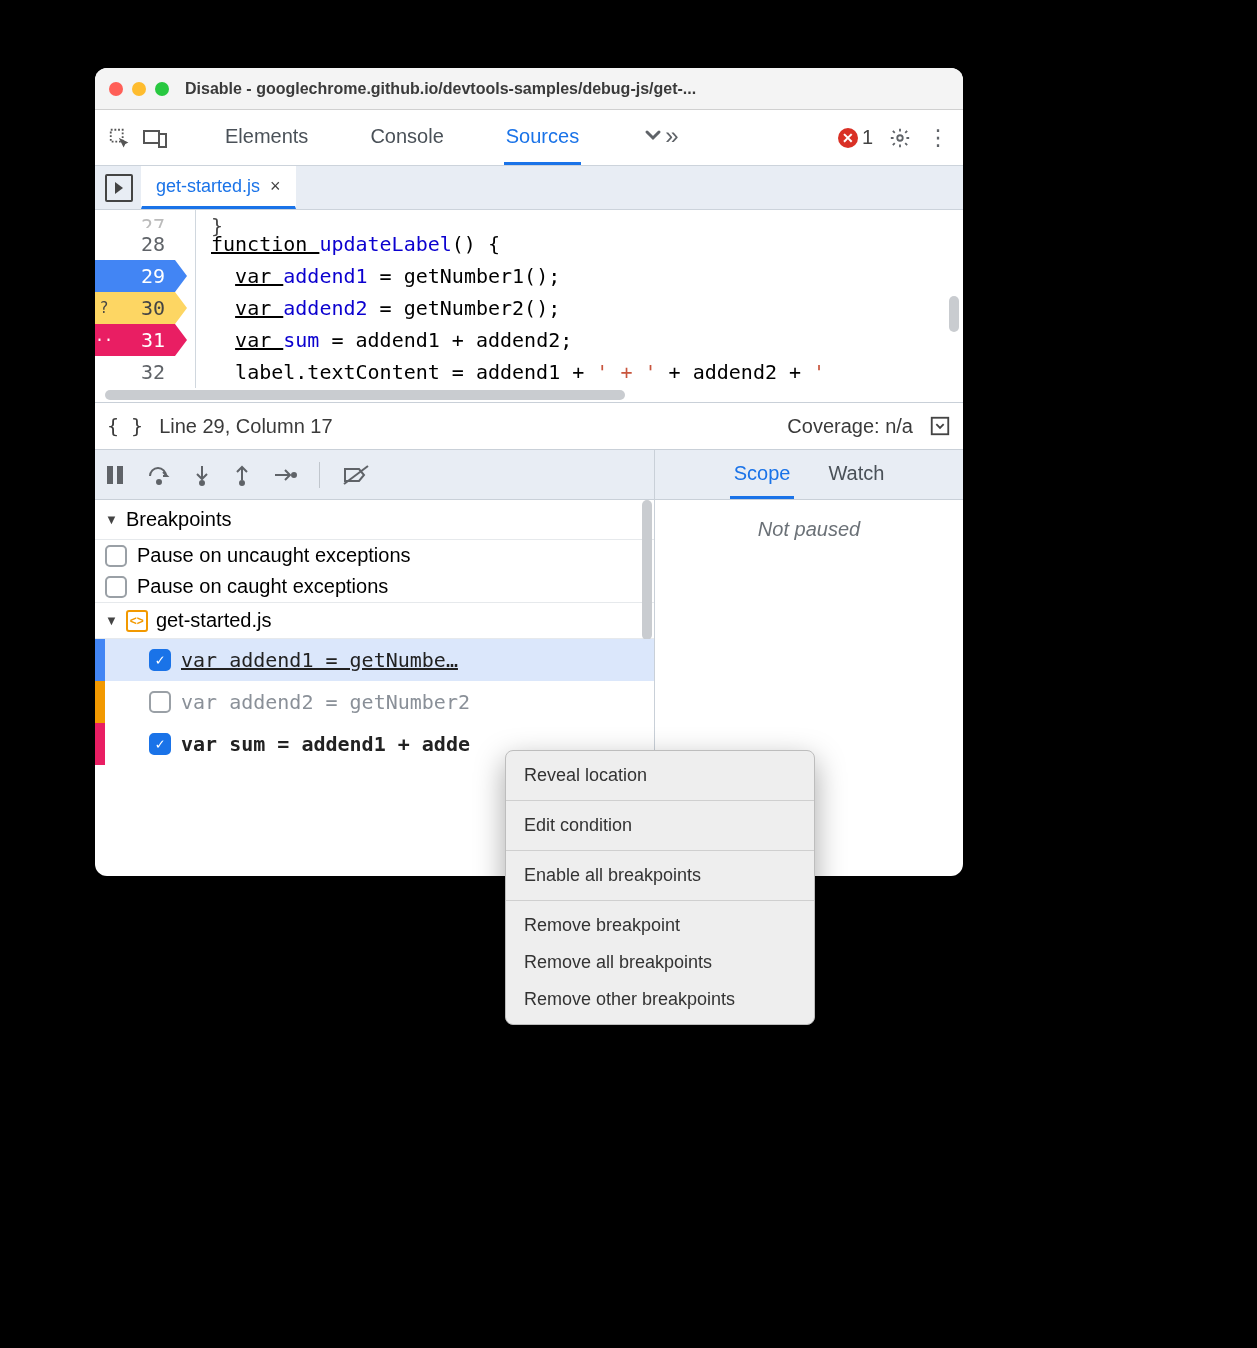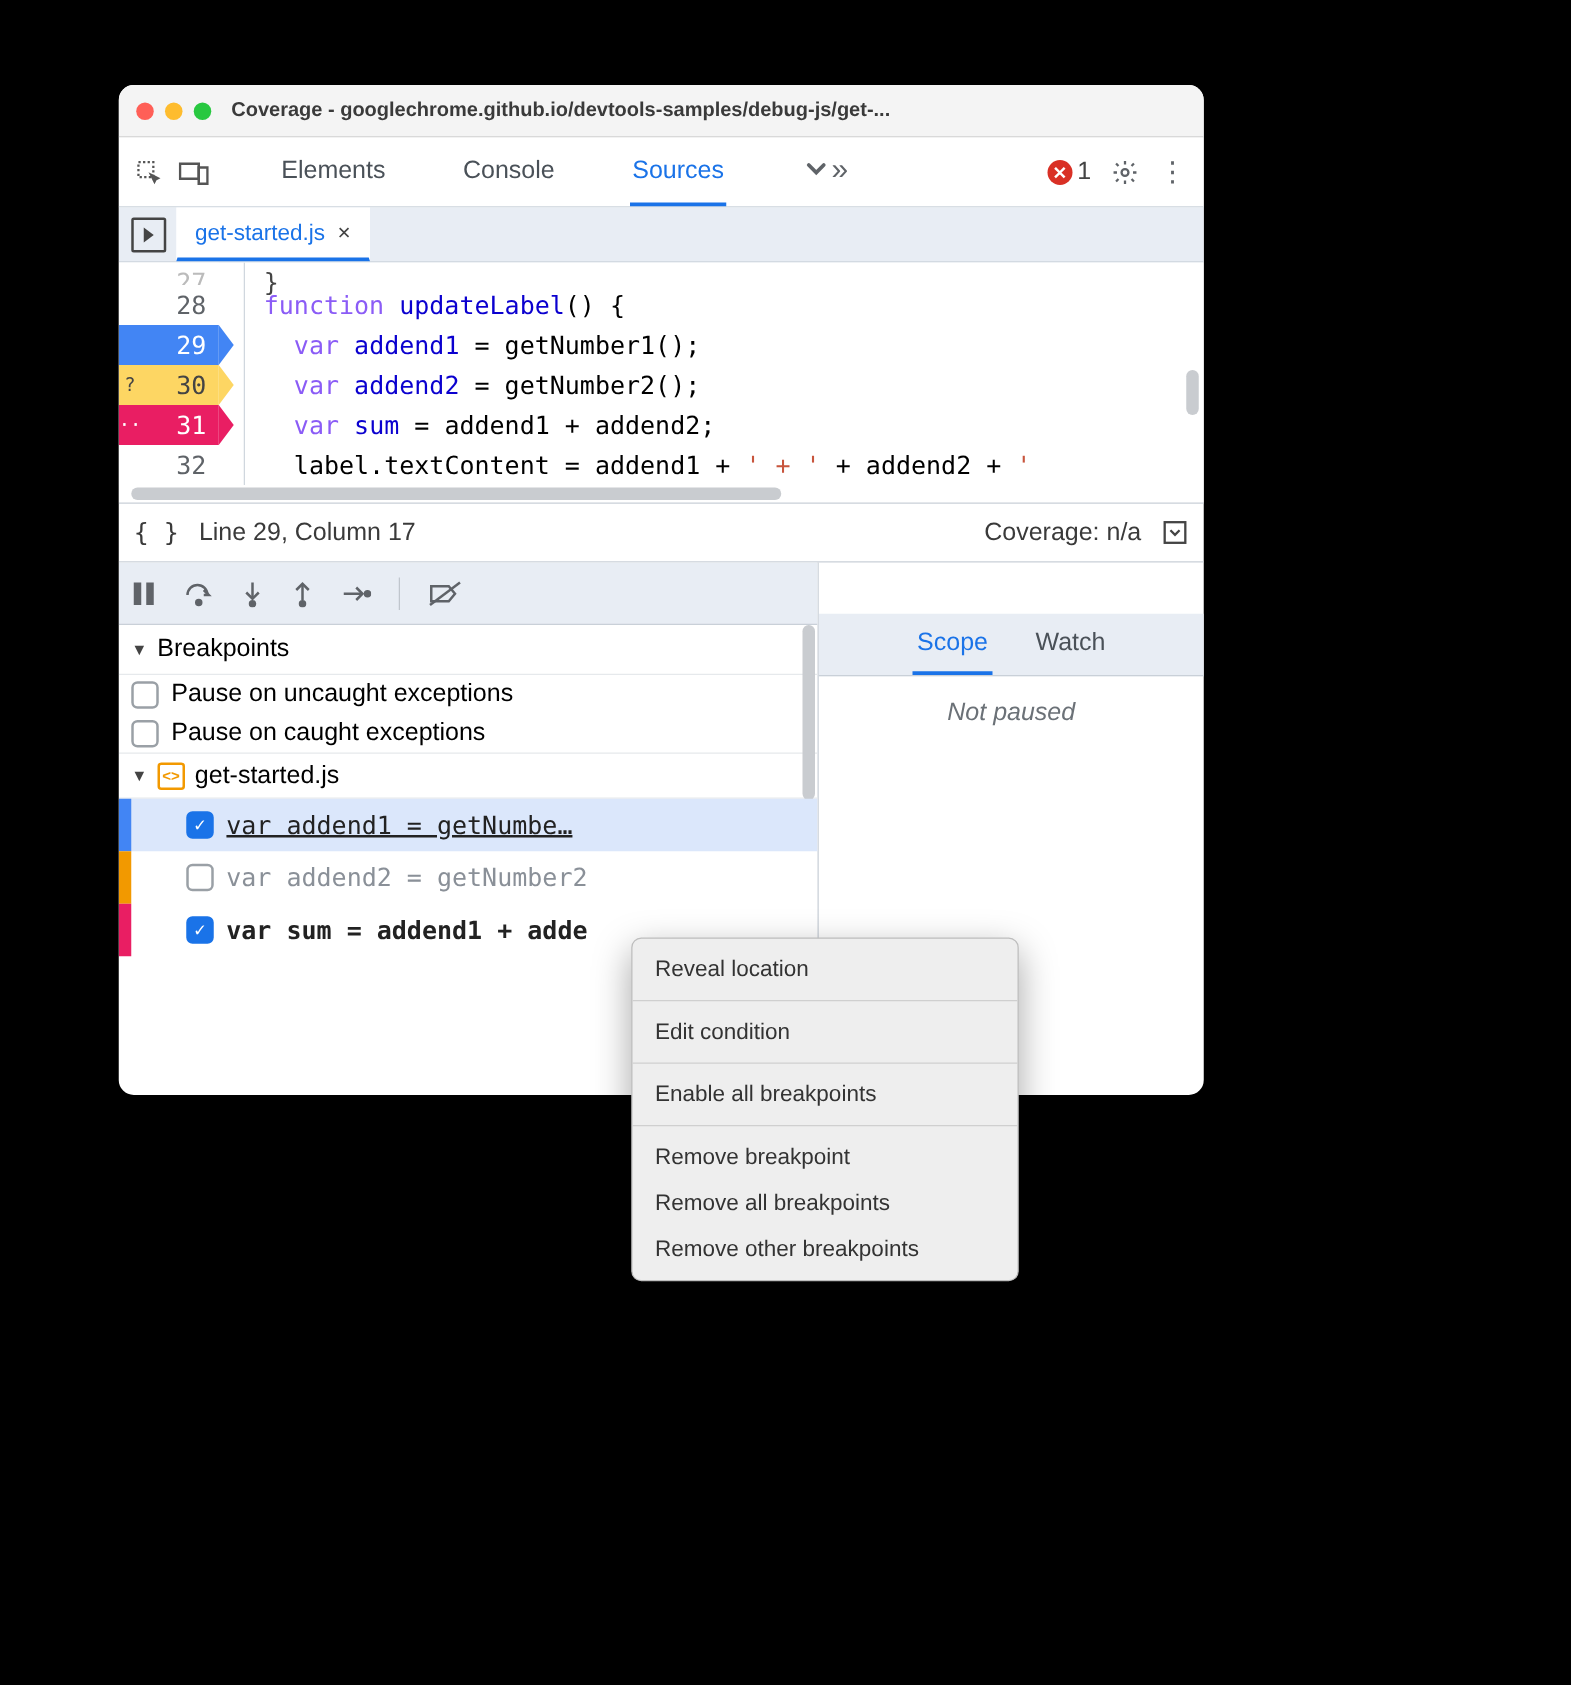--- a/index.html
+++ b/index.html
@@ -185,21 +185,21 @@
     position: relative;
     flex: 1;
   }
   .code::before {
     content:"";
     position:absolute;
     left: 20px;
     top:0; bottom:0;
     border-left: 1px solid #d0d7de;
   }
-  .kw { color:#8b5cf6; font-weight: 500; }
+  .kw { color:#000000; font-weight: 500; text-decoration: underline; }
   .fn { color:#0b00cf; }
   .vname { color:#0b00cf; }
   .str { color:#c8553d; }
   .hscroll {
     height: 14px;
     background: #fff;
     border-top:0;
   }
   .hscroll-thumb {
     height:10px;
@@ -249,21 +249,20 @@
     color:#5f6368;
   }
   .debugbar svg, .debugbar .dbg-icon { color:#5f6368; }
   .right-tabs {
     height:50px;
     background:#e8edf4;
     border-bottom:1px solid #c9d0d8;
     display:flex; align-items:center; justify-content:center;
     gap: 30px;
     font-size:20px;
-    margin-top:41px;
   }
   .right-tabs .rt { color:#4a5158; height:100%; display:flex; align-items:center; border-bottom:3px solid transparent; padding:0 4px;}
   .right-tabs .rt.active { color:#1a73e8; border-bottom-color:#1a73e8;}
   .not-paused {
     padding-top: 18px;
     text-align:center;
     color:#6b7177;
     font-size:20px;
     font-style: italic;
   }
@@ -378,21 +377,21 @@
 
 <div class="window">
 
   <div class="titlebar">
     <div class="traffic">
       <div class="traffic-dot tr-close"></div>
       <div class="traffic-dot tr-min"></div>
       <div class="traffic-dot tr-max"></div>
     </div>
     <div class="win-title">
-      <span class="win-title-prefix">Coverage</span><span> - googlechrome.github.io/devtools-samples/debug-js/get-...</span>
+      <span class="win-title-prefix">Disable</span><span> - googlechrome.github.io/devtools-samples/debug-js/get-...</span>
     </div>
   </div>
 
   <div class="toolbar">
     <div class="tb-icon">
       <svg width="22" height="22" viewBox="0 0 24 24" fill="none" stroke="#555" stroke-width="2">
         <rect x="3" y="3" width="13" height="13" stroke-dasharray="2,2"></rect>
         <path d="M14 14 l6 3 -2 1 -1 2 -3-6z" fill="#555"></path>
       </svg>
     </div>

